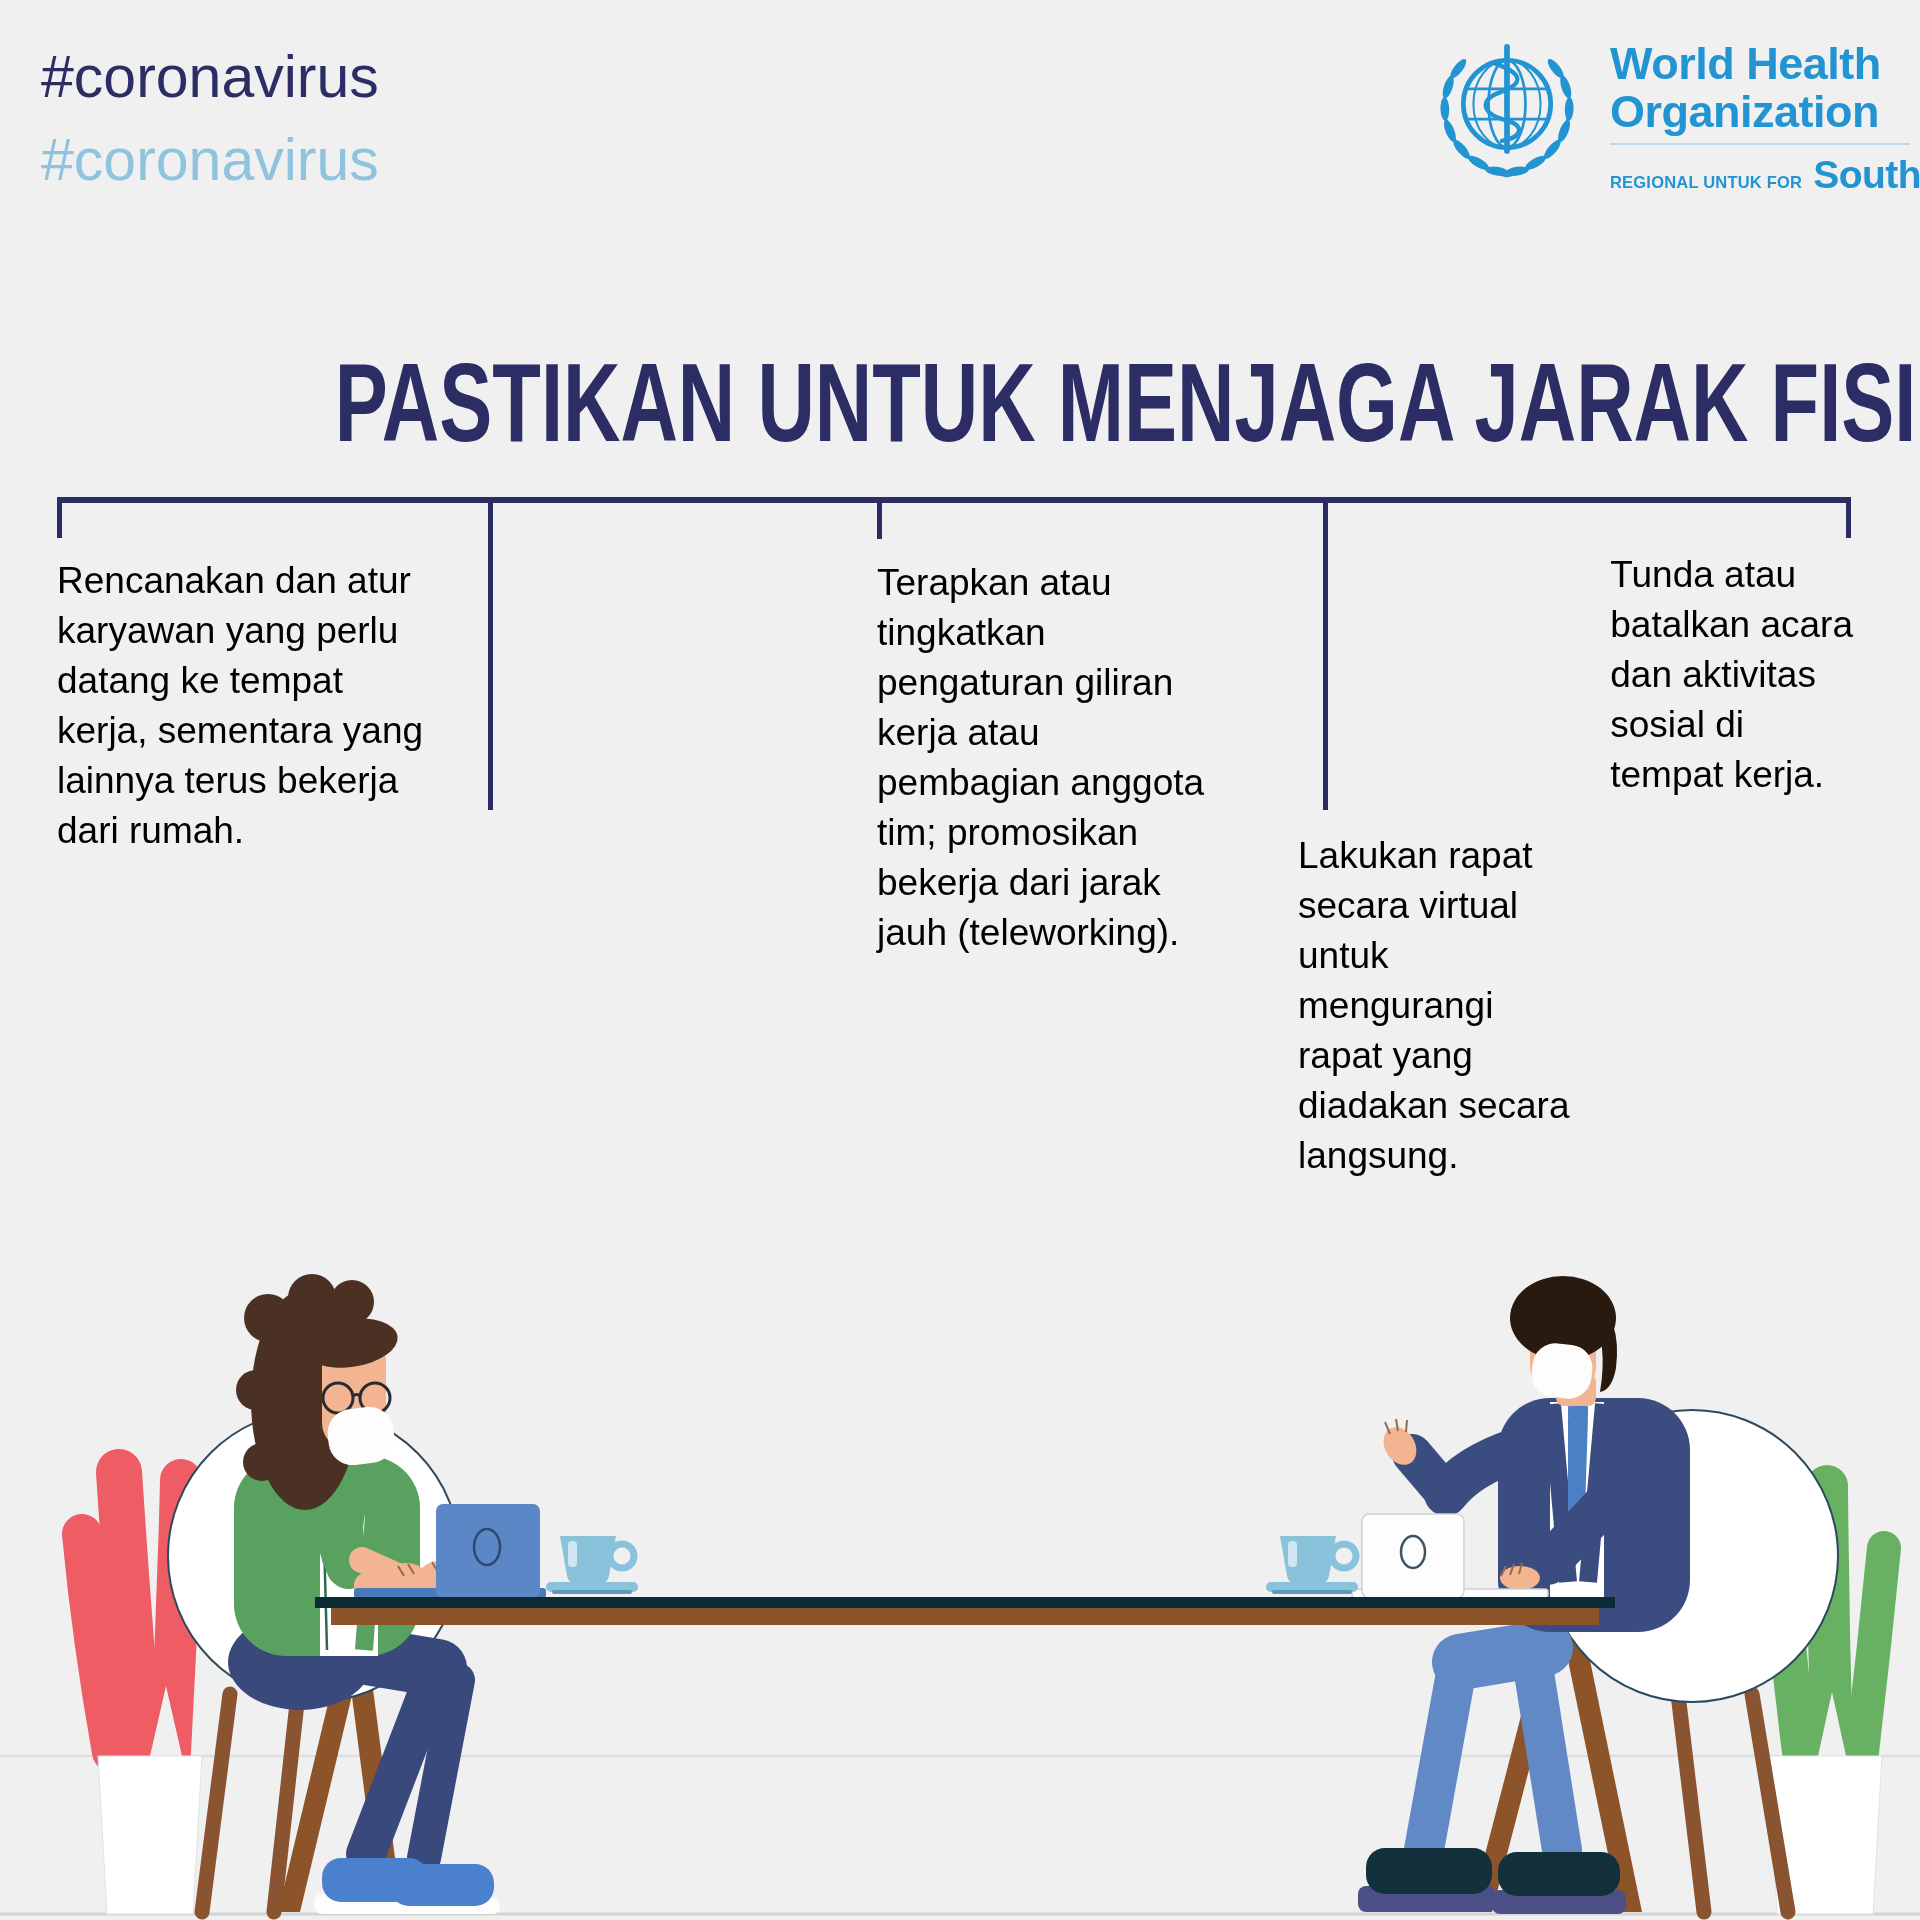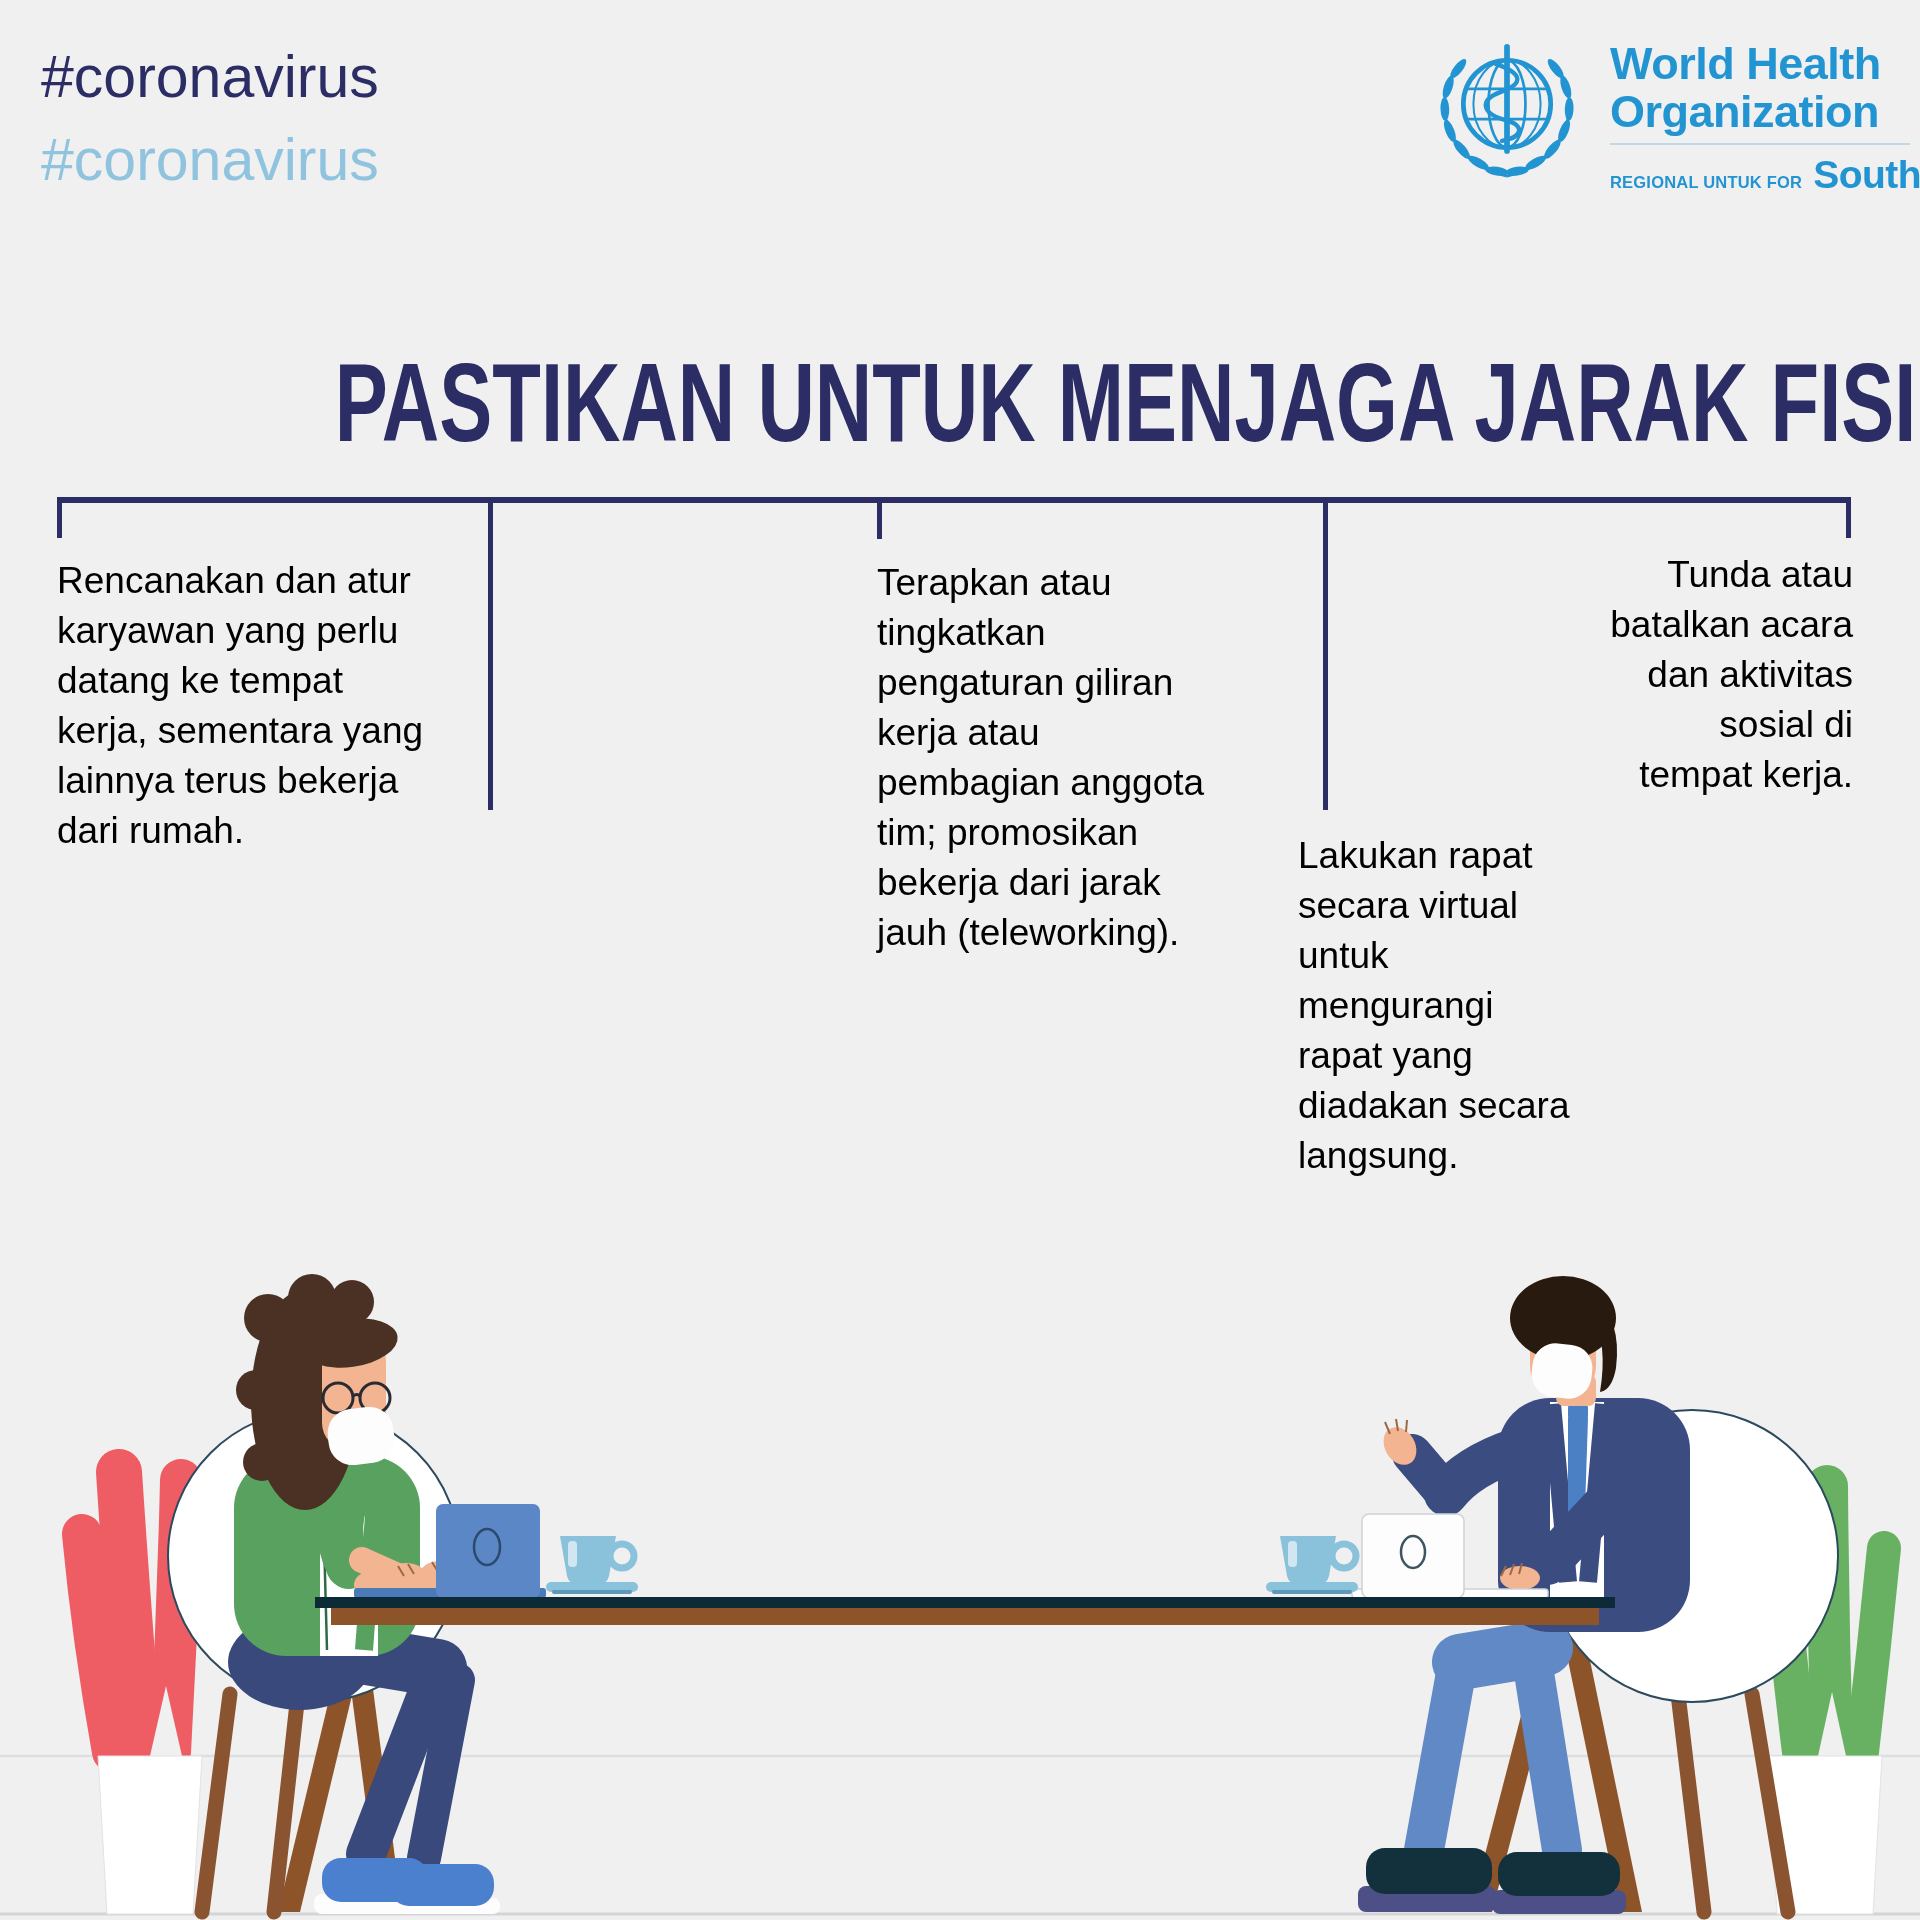--- a/index.html
+++ b/index.html
@@ -34,21 +34,21 @@
   .t3{left:877px;height:42px}
   .t4{left:1323px;height:313px}
   .t5{left:1846px;height:41px}
 
   
   .tip{position:absolute;font-size:37px;line-height:50px;white-space:pre-line;color:#000000}
   .tip1{left:57px;top:556px}
   .tip2{left:424px;top:831px}
   .tip3{left:877px;top:558px}
   .tip4{left:1298px;top:831px}
-  .tip5{right:67px;top:550px;text-align:right}
+  .tip5{right:67px;top:550px;}
 
   .scene{position:absolute;left:0;top:0;width:1920px;height:1920px}
 </style>
 </head>
 <body>
 
 <div class="canvas">
 
   <div class="hashtags">
     <div>#coronavirus</div>

